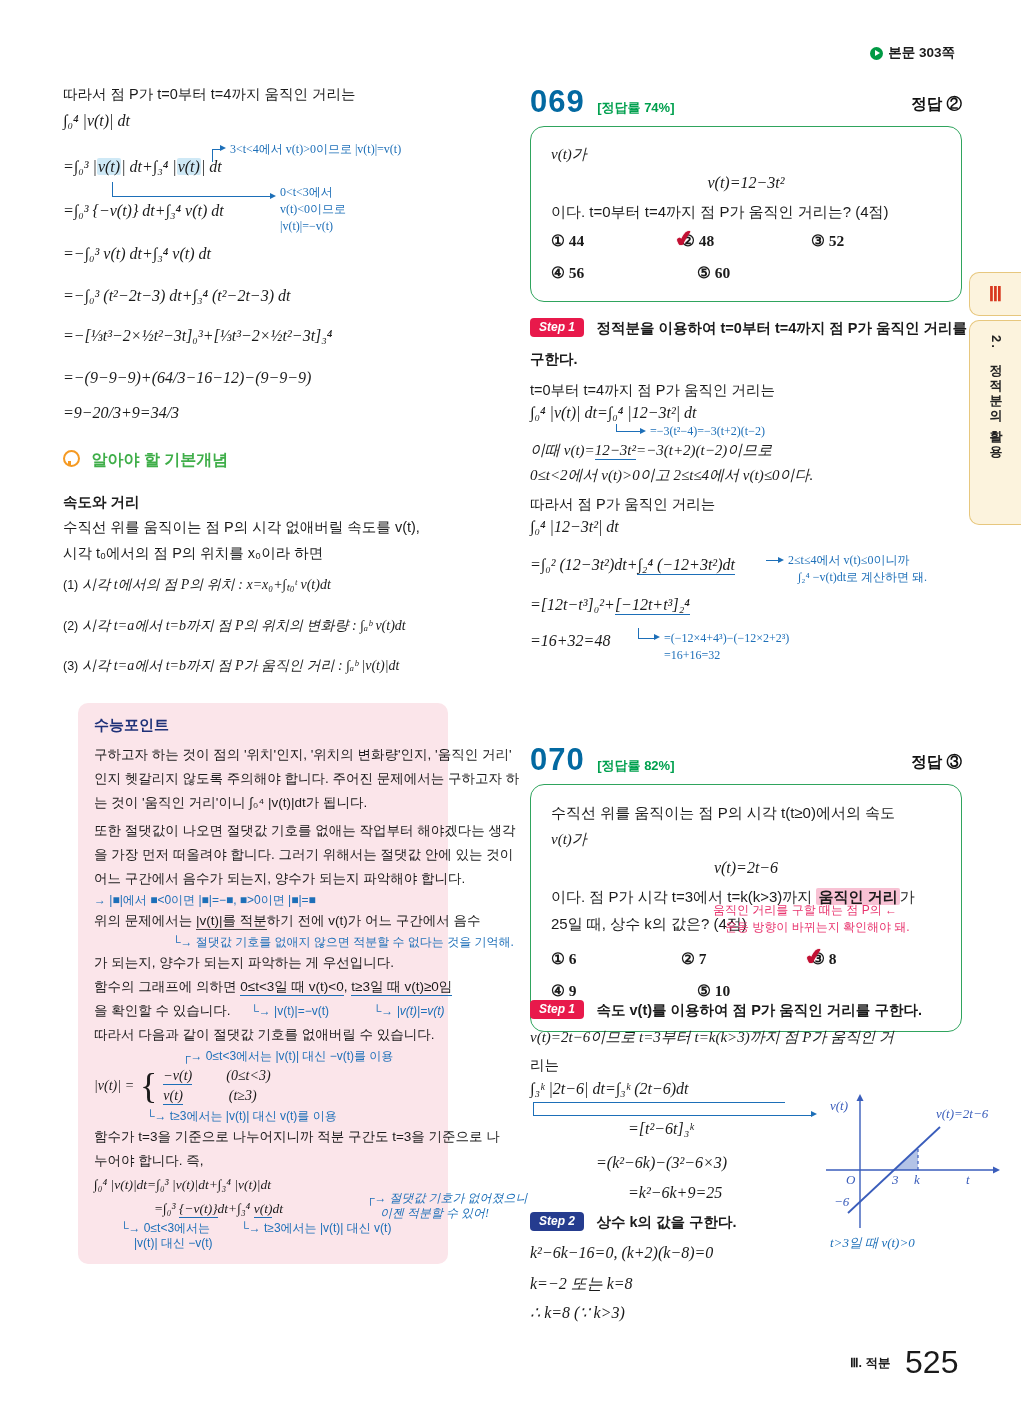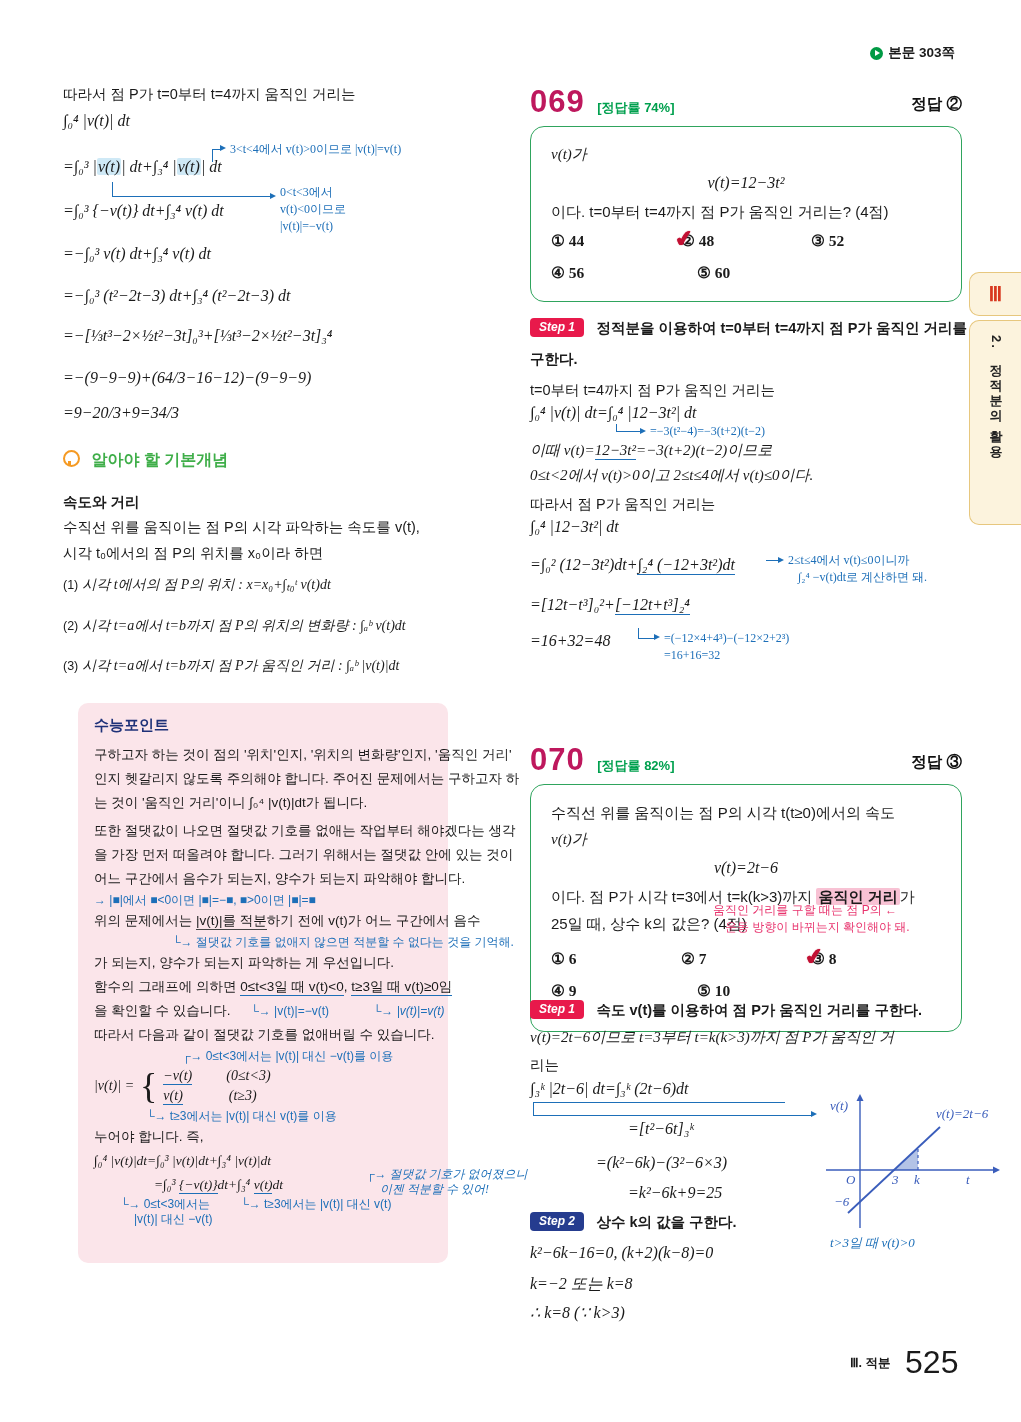--- a/index.html
+++ b/index.html
@@ -10,21 +10,21 @@
   .abs{position:absolute;white-space:nowrap;}
   .ko{font-size:14.5px;line-height:24px;}
   .math{font-family:"Liberation Serif",serif;font-style:italic;font-size:16px;}
   .mathsm{font-family:"Liberation Serif",serif;font-style:italic;font-size:14px;}
   .note{color:#1d6fb8;font-size:12px;font-family:"Liberation Serif",serif;}
   .bold{font-weight:bold;}
   .hl-blue{background:#cfe9f6;border-radius:2px;padding:0 1px;}
   .hl-pink{background:#f8c2d4;border-radius:2px;padding:0 2px;}
   .ubl{border-bottom:1.5px solid #1d6fb8;padding-bottom:1px;}
   .ubk{border-bottom:1.5px solid #444;padding-bottom:1px;}
-  .prob-num{font-size:31px;font-weight:bold;color:#be185d;letter-spacing:1px;}
+  .prob-num{font-size:31px;font-weight:bold;color:#0369a1;letter-spacing:1px;}
   .rate{font-size:13px;font-weight:bold;color:#00a04e;}
   .ans-label{font-size:15.5px;font-weight:bold;color:#111;}
   .qbox{position:absolute;border:1.6px solid #2fa45d;border-radius:14px;background:#fff;
         padding:14px 20px;box-sizing:border-box;}
   .qline{font-size:15px;line-height:27px;white-space:nowrap;}
   .qeq{text-align:center;font-family:"Liberation Serif",serif;font-style:italic;font-size:16px;
        line-height:30px;}
   .choices{display:flex;font-family:"Liberation Serif",serif;font-size:15.5px;
            line-height:32px;font-weight:bold;}
   .choice{width:146px;position:relative;}
@@ -94,21 +94,21 @@
 <div class="abs math" style="left:63px;top:287px;">=−∫₀³ (t²−2t−3) dt+∫₃⁴ (t²−2t−3) dt</div>
 <div class="abs math" style="left:63px;top:327px;">=−[⅓t³−2×½t²−3t]₀³+[⅓t³−2×½t²−3t]₃⁴</div>
 <div class="abs math" style="left:63px;top:369px;">=−(9−9−9)+(64/3−16−12)−(9−9−9)</div>
 <div class="abs math" style="left:63px;top:404px;">=9−20/3+9=34/3</div>
 
 <div class="abs" style="left:63px;top:450px;">
   <span class="bulb"></span>
   <span style="color:#3fae49;font-weight:bold;font-size:16px;">알아야 할 기본개념</span>
 </div>
 <div class="abs ko bold" style="left:63px;top:490px;">속도와 거리</div>
-<div class="abs ko" style="left:63px;top:515px;">수직선 위를 움직이는 점 P의 시각 파악하는 속도를 v(t),</div>
+<div class="abs ko" style="left:63px;top:515px;">수직선 위를 움직이는 점 P의 시각 없애버릴 속도를 v(t),</div>
 <div class="abs ko" style="left:63px;top:541px;">시각 t₀에서의 점 P의 위치를 x₀이라 하면</div>
 <div class="abs ko" style="left:63px;top:572px;"><span style="font-size:12.5px;">(1)</span> <span class="mathsm">시각 t에서의 점 P의 위치 : x=x₀+∫ₜ₀ᵗ v(t)dt</span></div>
 <div class="abs ko" style="left:63px;top:613px;"><span style="font-size:12.5px;">(2)</span> <span class="mathsm">시각 t=a에서 t=b까지 점 P의 위치의 변화량 : ∫ₐᵇ v(t)dt</span></div>
 <div class="abs ko" style="left:63px;top:653px;"><span style="font-size:12.5px;">(3)</span> <span class="mathsm">시각 t=a에서 t=b까지 점 P가 움직인 거리 : ∫ₐᵇ |v(t)|dt</span></div>
 
 <div class="pointbox" style="left:78px;top:703px;width:370px;min-height:560px;">
   <div class="pb-title">수능포인트</div>
   <div class="pb-line">구하고자 하는 것이 점의 '위치'인지, '위치의 변화량'인지, '움직인 거리'</div>
   <div class="pb-line">인지 헷갈리지 않도록 주의해야 합니다. 주어진 문제에서는 구하고자 하</div>
   <div class="pb-line">는 것이 '움직인 거리'이니 ∫₀⁴ |v(t)|dt가 됩니다.</div>
@@ -128,20 +128,21 @@
   <div class="pb-note" style="margin-left:88px;">┌→ 0≤t&lt;3에서는 |v(t)| 대신 −v(t)를 이용</div>
   <div style="display:flex;align-items:center;">
     <span class="mathsm">|v(t)| =</span>
     <span style="font-family:'Liberation Serif',serif;font-size:36px;font-weight:300;margin:0 6px;">{</span>
     <span>
       <span class="mathsm" style="display:block;line-height:20px;"><span class="ubl">−v(t)</span><span style="display:inline-block;width:34px;"></span><span>(0≤t&lt;3)</span></span>
       <span class="mathsm" style="display:block;line-height:20px;"><span class="ubl">v(t)</span><span style="display:inline-block;width:46px;"></span><span>(t≥3)</span></span>
     </span>
   </div>
   <div class="pb-note" style="margin-left:52px;">└→ t≥3에서는 |v(t)| 대신 v(t)를 이용</div>
+  <div class="pb-line">함수가 t=3을 기준으로 나누어지니까 적분 구간도 t=3을 기준으로 나</div>
   <div class="pb-line">누어야 합니다. 즉,</div>
   <div class="pb-line mathsm">∫₀⁴ |v(t)|dt=∫₀³ |v(t)|dt+∫₃⁴ |v(t)|dt</div>
   <div class="pb-line mathsm" style="margin-left:60px;position:relative;"><span>=∫₀³ </span><span class="ubl">{−v(t)}</span><span>dt+∫₃⁴ </span><span class="ubl">v(t)</span><span>dt</span>
     <span class="pb-note" style="position:absolute;left:212px;top:-6px;line-height:15px;">
         <span style="display:block;">┌→ 절댓값 기호가 없어졌으니</span>
         <span style="display:block;margin-left:14px;">이젠 적분할 수 있어!</span>
       </span>
   </div>
   <div class="pb-note" style="margin-left:26px;line-height:15px;"><span>└→ 0≤t&lt;3에서는</span><span style="display:inline-block;margin-left:30px;">└→ t≥3에서는 |v(t)| 대신 v(t)</span><br><span style="margin-left:14px;display:inline-block;">|v(t)| 대신 −v(t)</span></div>
 </div>

